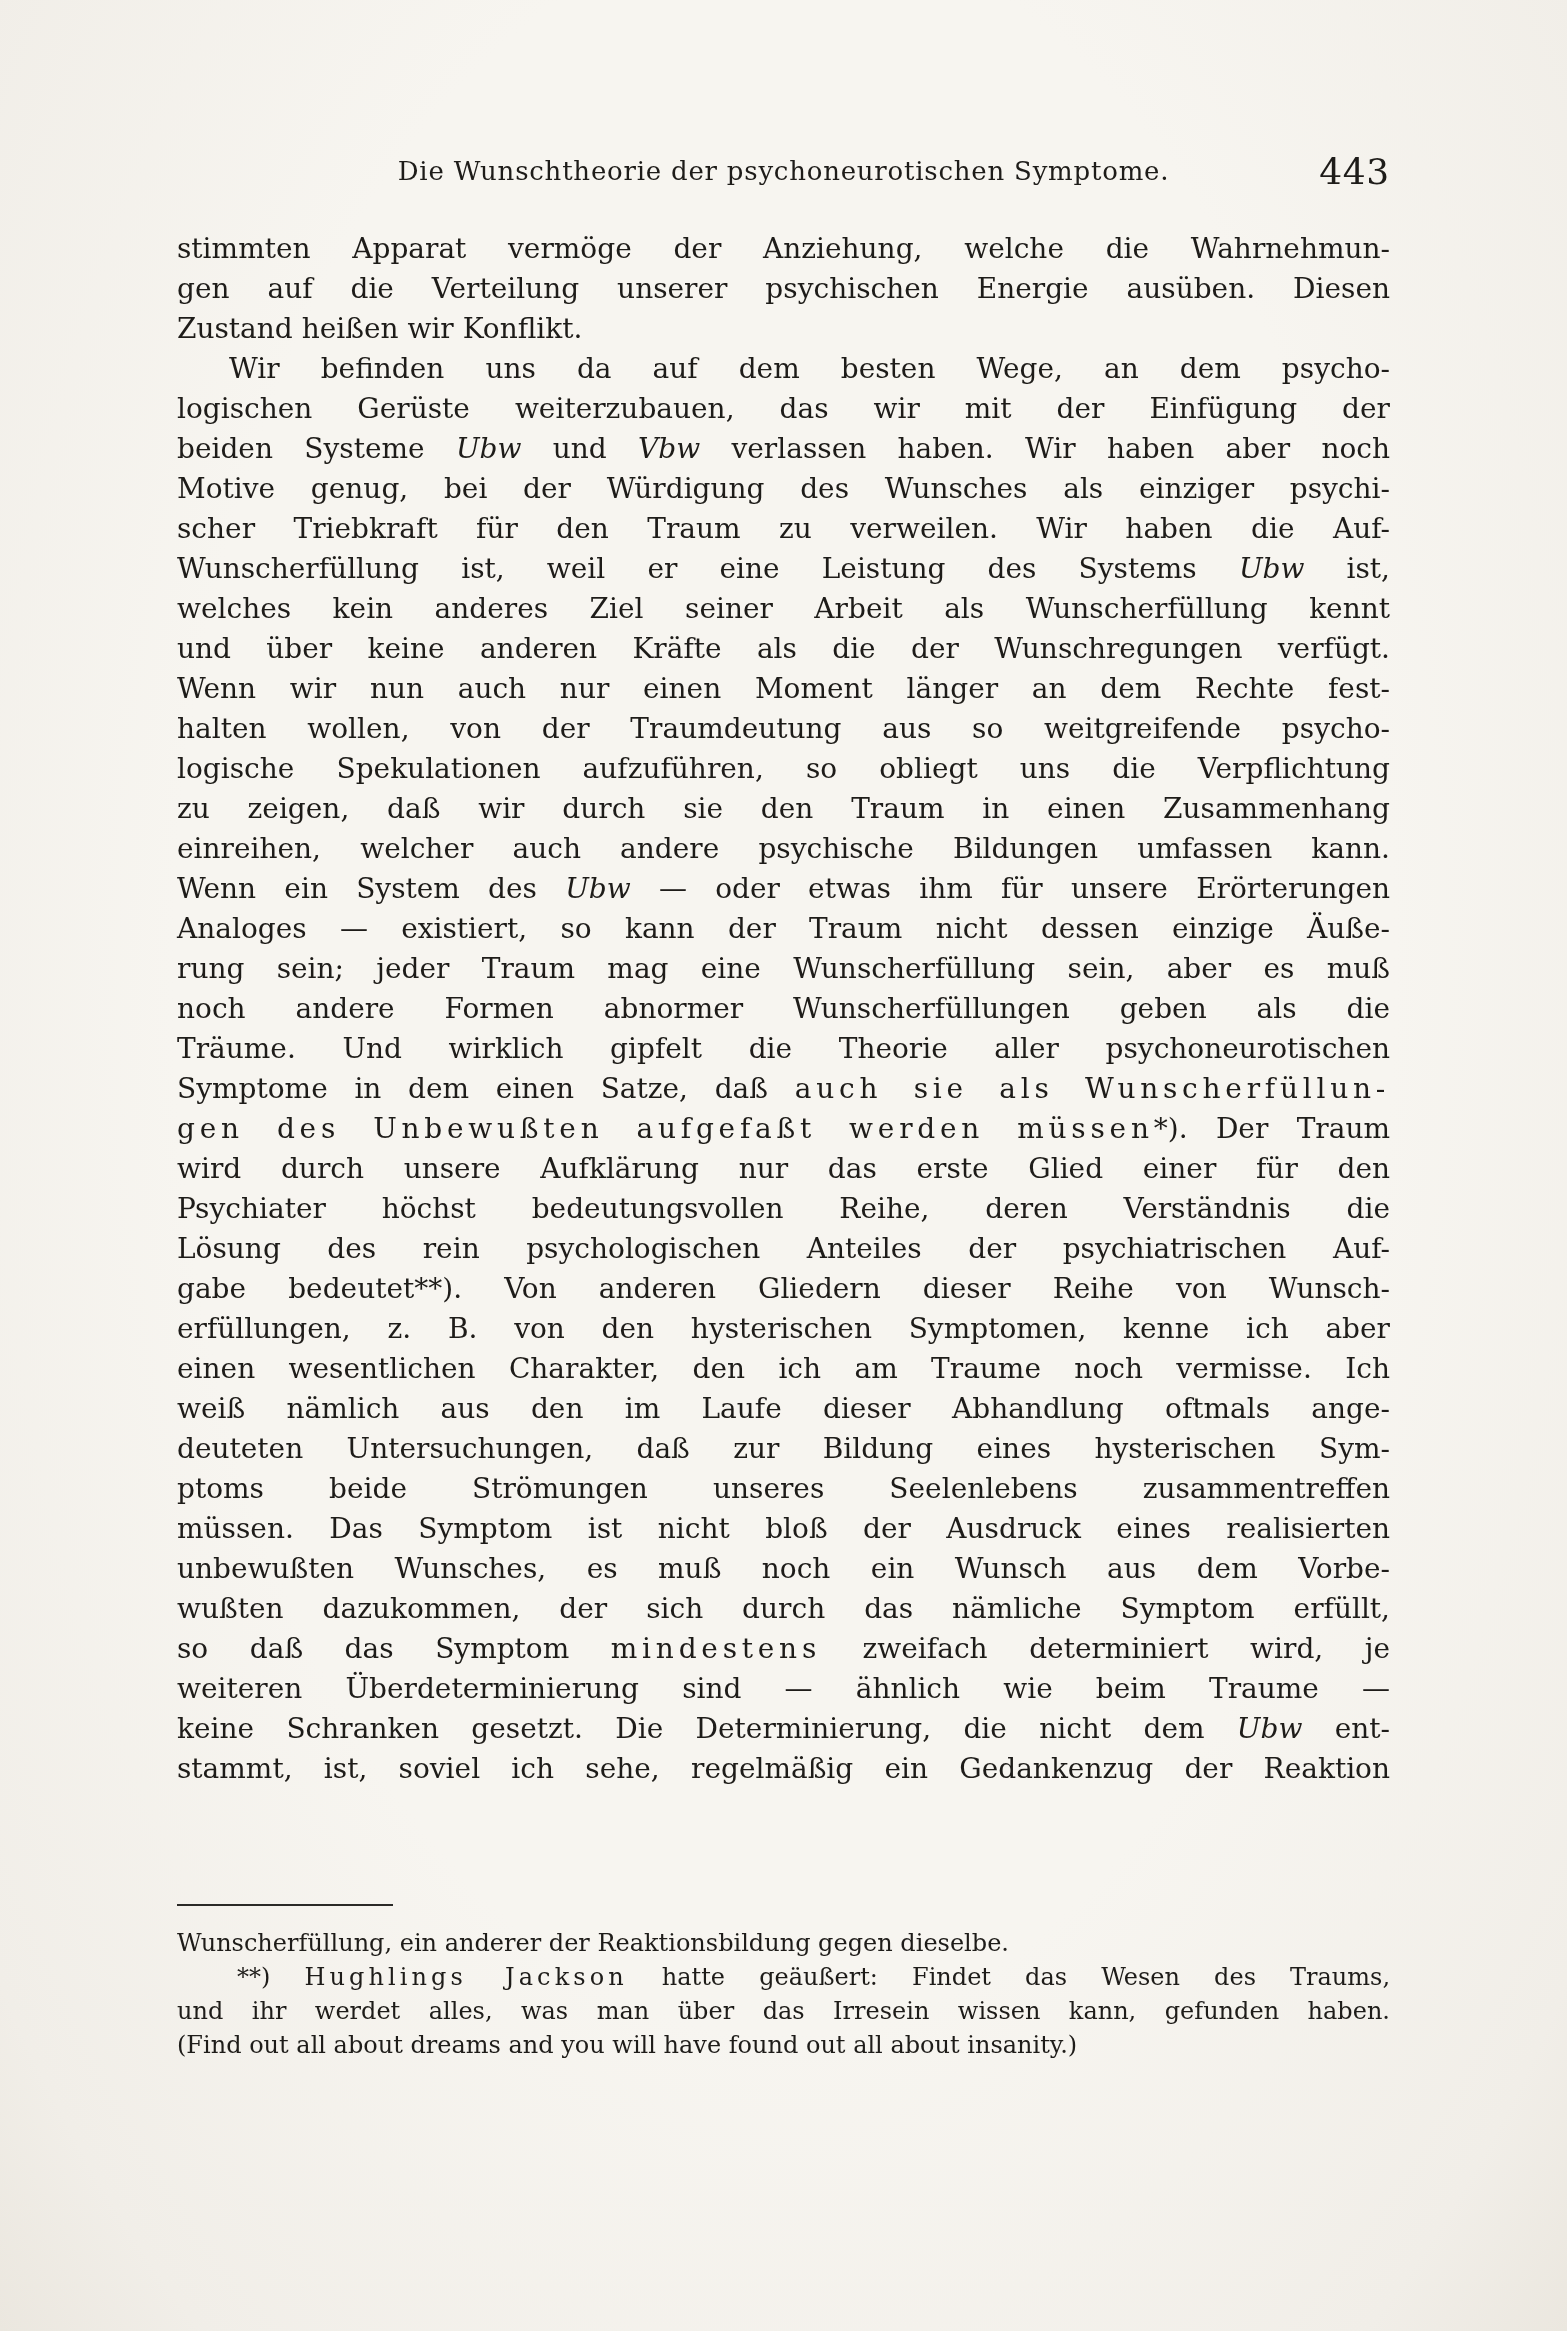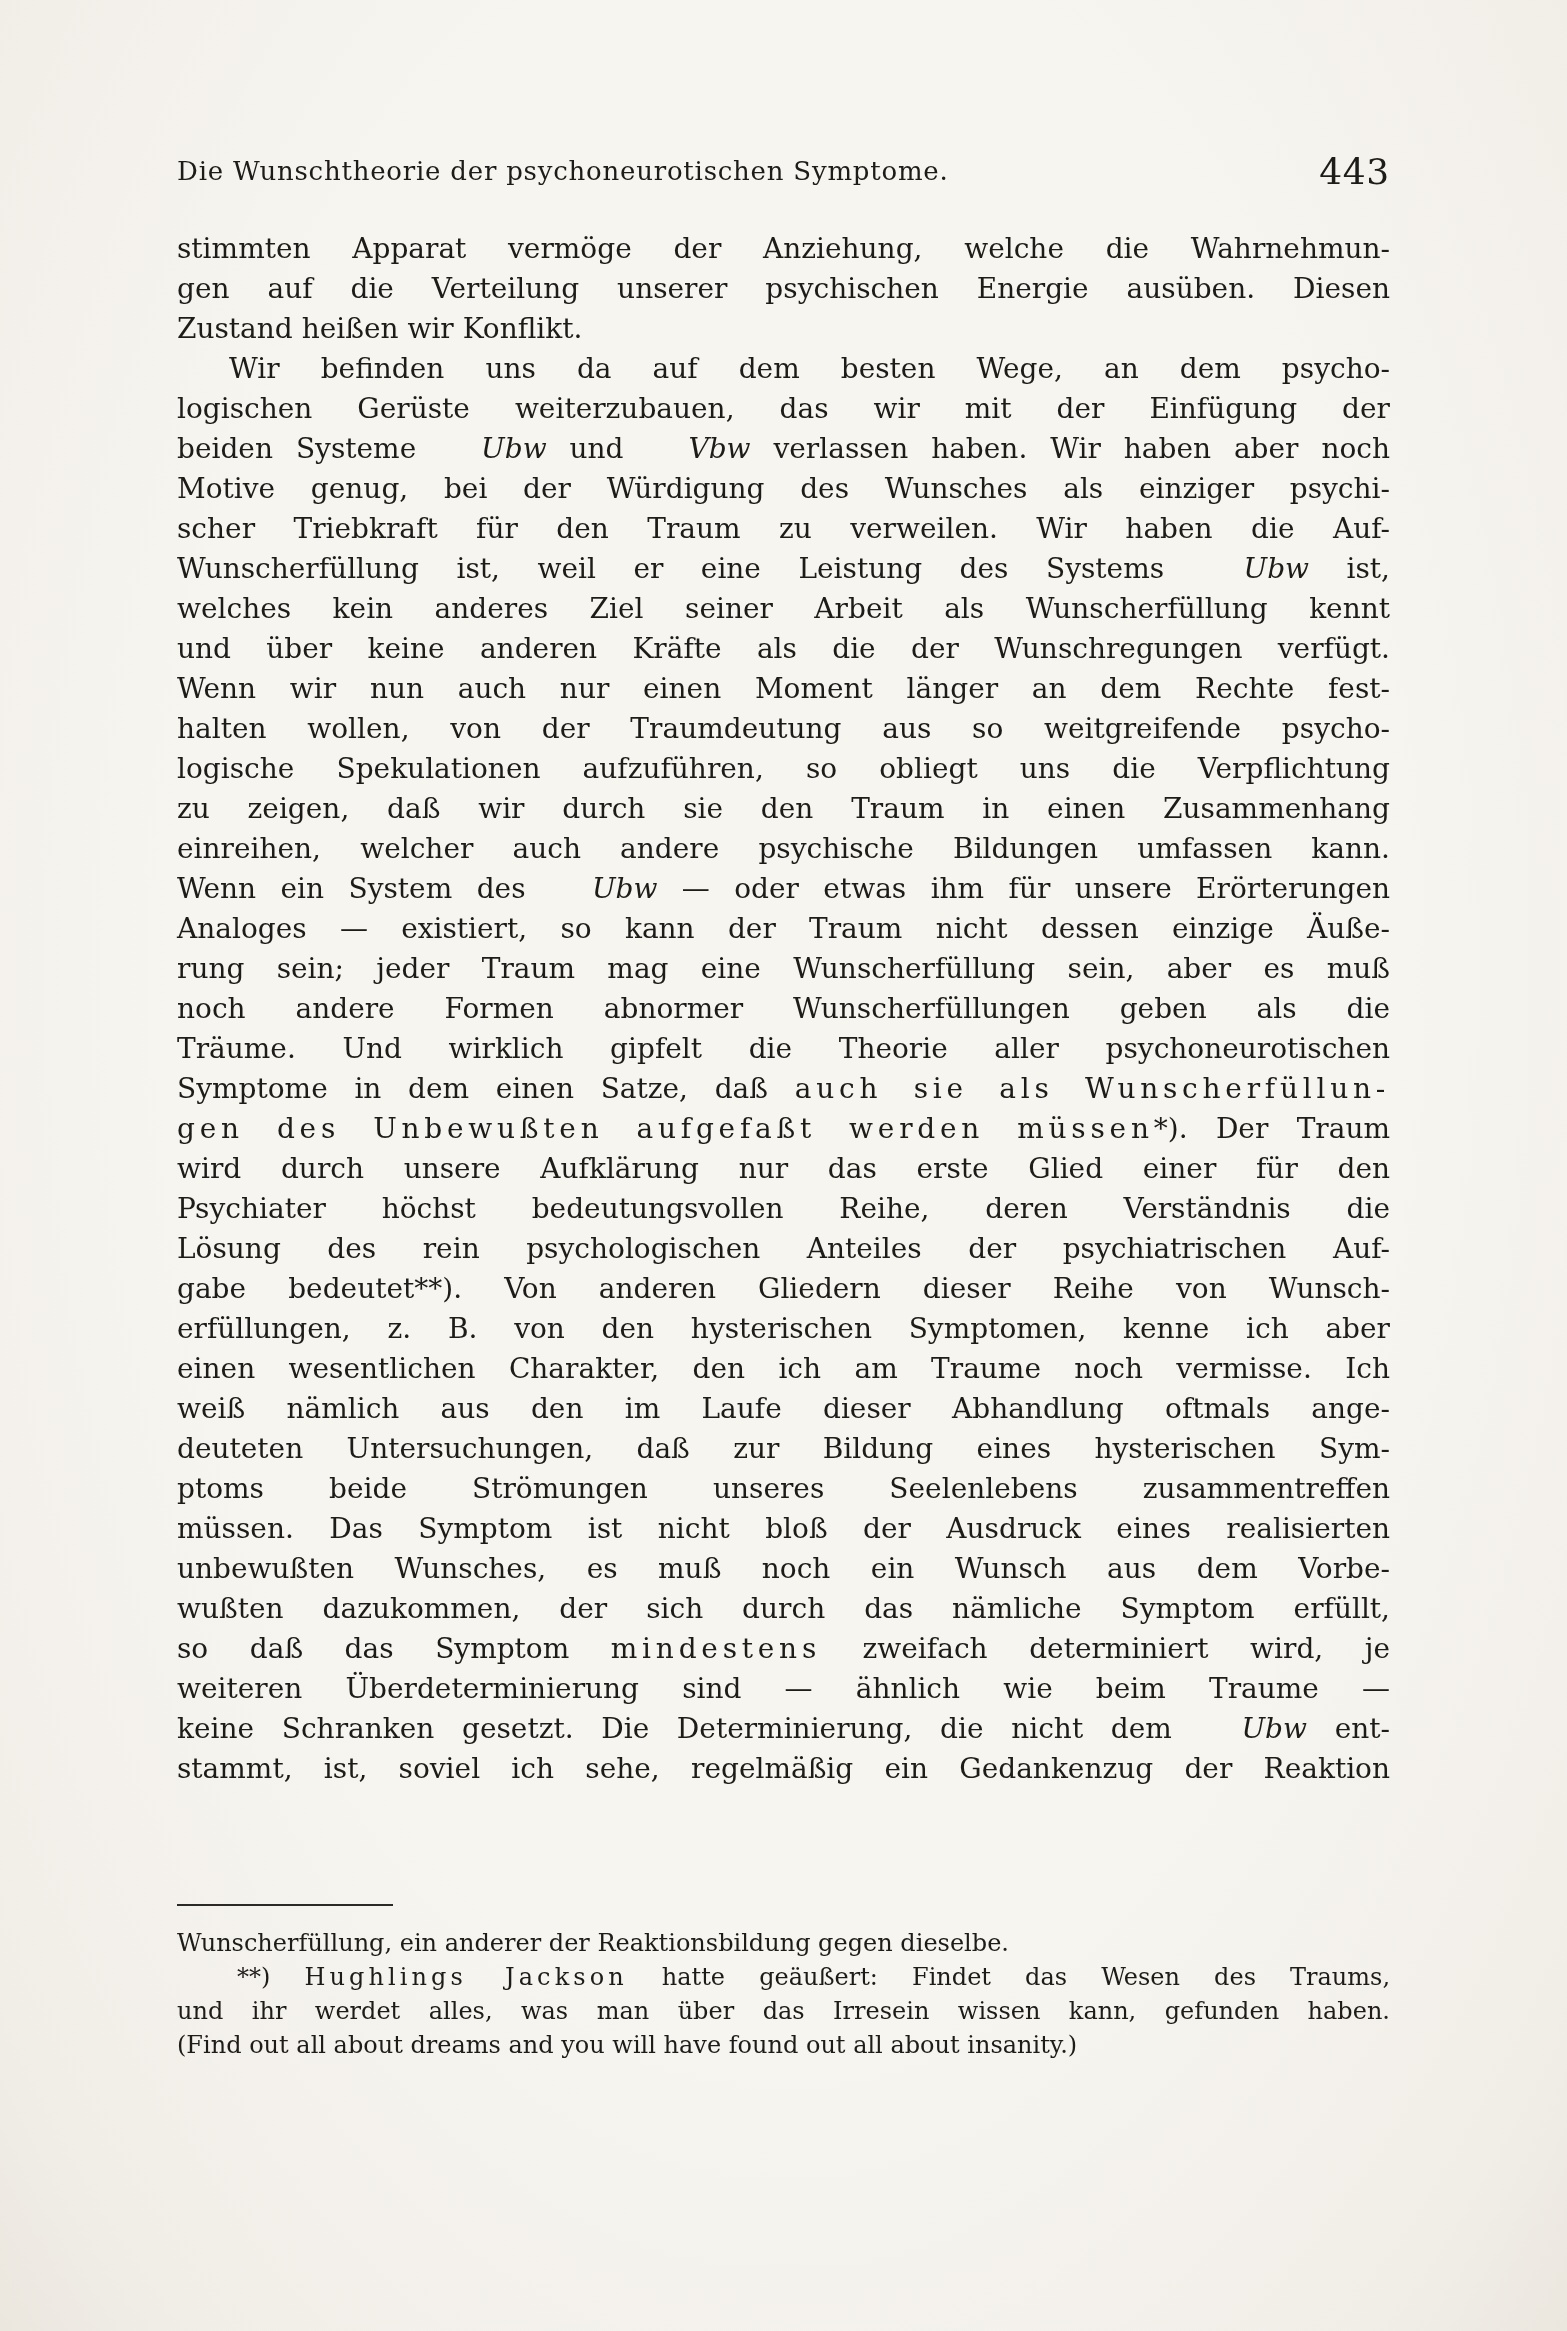--- a/index.html
+++ b/index.html
@@ -16,20 +16,21 @@
     font-family: "DejaVu Serif", "Liberation Serif", serif;
     overflow: hidden;
   }
 
   .running-head {
     position: absolute;
     top: 151px;
     left: 177px;
     width: 1213px;
     height: 41px;
+    text-align: center;
     font-size: 26px;
     line-height: 41px;
     letter-spacing: 0.03em;
     white-space: nowrap;
   }
   .page-number {
     position: absolute;
     right: 0;
     top: 0;
     font-size: 36px;
@@ -45,21 +46,21 @@
   }
   .body-text .tline {
     font-size: 28px;
     line-height: 40px;
     white-space: normal;
   }
 
   .tline.just { text-align: justify; text-align-last: justify; }
   .tline.ind  { text-indent: 52px; }
 
-  .it { font-style: italic; margin-left: 42px; }
+  .it { font-style: italic; }
   .sp { letter-spacing: 0.17em; }
 
   .footnote-rule {
     position: absolute;
     top: 1904px;
     left: 177px;
     width: 216px;
     border-top: 2.8px solid #2b2a27;
   }
 

